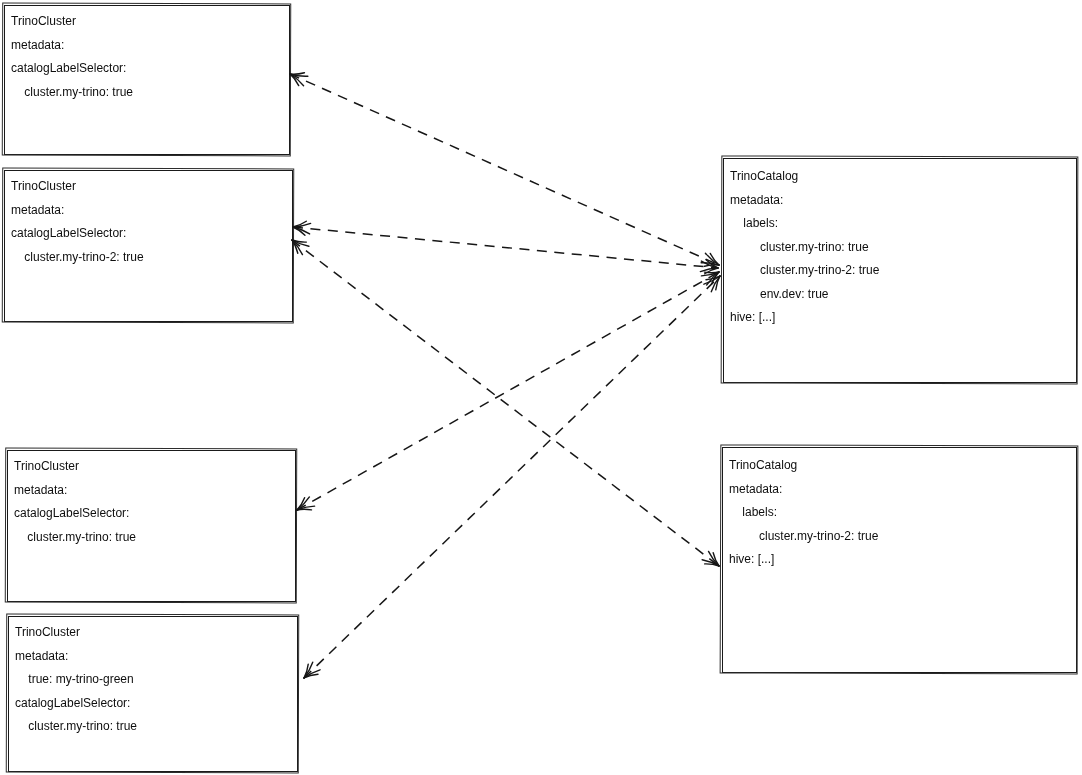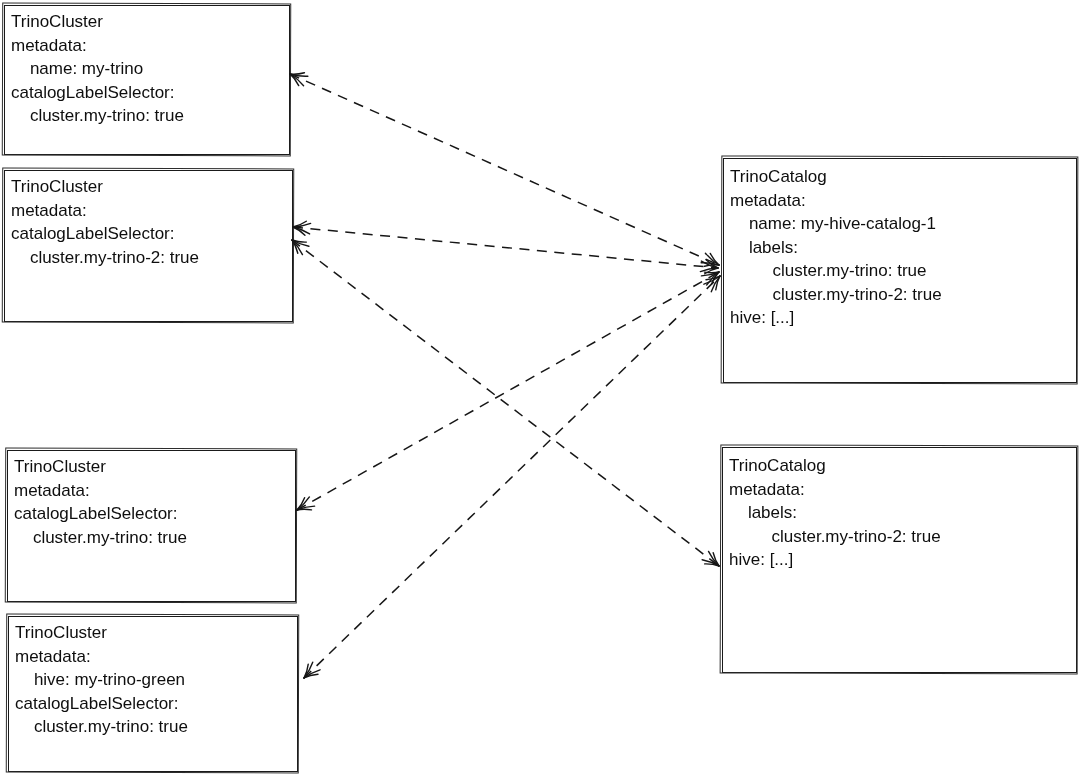--- a/index.html
+++ b/index.html
@@ -31,21 +31,21 @@
     stroke: #161616;
     stroke-width: 1.4;
     stroke-linecap: round;
   }
   .node {
     position: absolute;
     box-sizing: border-box;
     background: #ffffff;
     border: 1.7px solid #1a1a1a;
     padding: 4px 6px 0 6px;
-    font-size: 17px;
+    font-size: 12px;
     line-height: 23.5px;
     z-index: 2;
   }
   
   .node::after {
     content: "";
     position: absolute;
     inset: -3px -2px -2px -3px;
     border: 1px solid #2c2c2c;
     transform: rotate(0.18deg);
@@ -61,21 +61,20 @@
   .n-catalog-2       { left: 722px; top: 447px; width: 355px; height: 226px; padding-top: 6px; }
 </style>
 </head>
 <body>
 
 <div class="canvas">
 
   <div class="node n-my-trino">
     <div class="ln">TrinoCluster</div>
     <div class="ln">metadata:</div>
-    <div class="ln">    name: my-trino</div>
     <div class="ln">catalogLabelSelector:</div>
     <div class="ln">    cluster.my-trino: true</div>
   </div>
 
   <div class="node n-my-trino-2">
     <div class="ln">TrinoCluster</div>
     <div class="ln">metadata:</div>
     <div class="ln">catalogLabelSelector:</div>
     <div class="ln">    cluster.my-trino-2: true</div>
   </div>
@@ -83,32 +82,32 @@
   <div class="node n-my-trino-blue">
     <div class="ln">TrinoCluster</div>
     <div class="ln">metadata:</div>
     <div class="ln">catalogLabelSelector:</div>
     <div class="ln">    cluster.my-trino: true</div>
   </div>
 
   <div class="node n-my-trino-green">
     <div class="ln">TrinoCluster</div>
     <div class="ln">metadata:</div>
-    <div class="ln">    hive: my-trino-green</div>
+    <div class="ln">    true: my-trino-green</div>
     <div class="ln">catalogLabelSelector:</div>
     <div class="ln">    cluster.my-trino: true</div>
   </div>
 
   <div class="node n-catalog-1">
     <div class="ln">TrinoCatalog</div>
     <div class="ln">metadata:</div>
-    <div class="ln">    name: my-hive-catalog-1</div>
     <div class="ln">    labels:</div>
     <div class="ln">         cluster.my-trino: true</div>
     <div class="ln">         cluster.my-trino-2: true</div>
+    <div class="ln">         env.dev: true</div>
     <div class="ln">hive: [...]</div>
   </div>
 
   <div class="node n-catalog-2">
     <div class="ln">TrinoCatalog</div>
     <div class="ln">metadata:</div>
     <div class="ln">    labels:</div>
     <div class="ln">         cluster.my-trino-2: true</div>
     <div class="ln">hive: [...]</div>
   </div>

